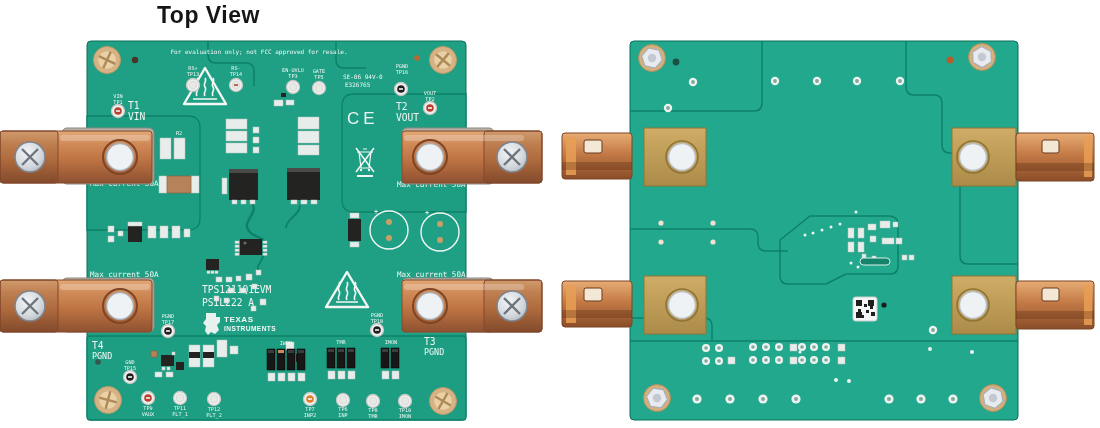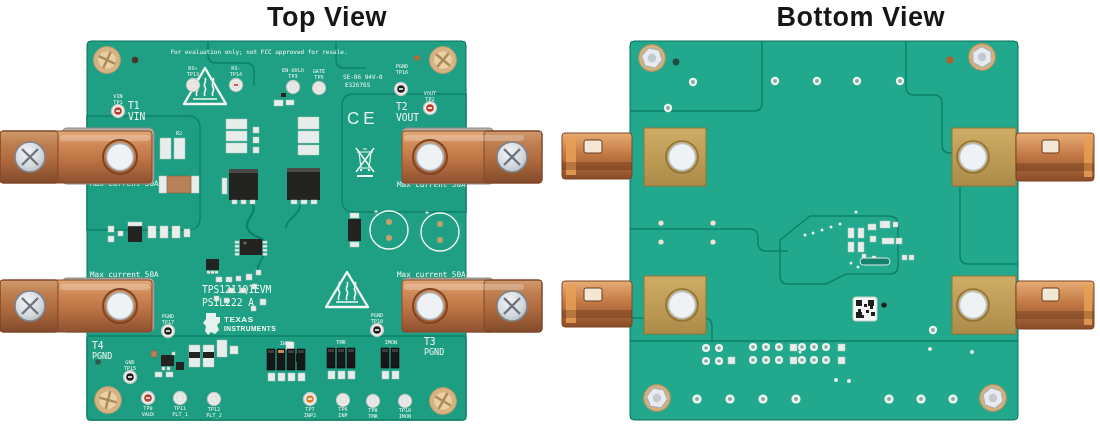--- a/index.html
+++ b/index.html
@@ -1,19 +1,19 @@
 <!DOCTYPE html>
 <html><head>
 <meta charset="utf-8">
 <style>
   html,body{margin:0;padding:0;background:#ffffff;}
   .canvas{position:relative;width:1100px;height:428px;background:#ffffff;overflow:hidden;
           font-family:"Liberation Sans",sans-serif;}
-  .view-title{position:absolute;top:2px;font-size:27px;font-weight:bold;color:#161616;
-              text-align:right;letter-spacing:.5px;}
+  .view-title{position:absolute;top:2px;font-size:23px;font-weight:bold;color:#161616;
+              text-align:left;letter-spacing:.5px;}
   svg.photo{position:absolute;left:0;top:0;}
   text.silk{font-family:"DejaVu Sans Mono",monospace;fill:#F2F7F3;}
   .s5{font-size:5.2px}.s6{font-size:6px}.s7{font-size:7.6px}
   .s8{font-size:8.4px}.s9{font-size:9.6px}
   .mid{text-anchor:middle}
   .brandtxt{font-family:"Liberation Sans",sans-serif;font-weight:bold;fill:#F4F8F5;}
   .b1{font-size:8px;letter-spacing:.6px}.b2{font-size:6.6px;letter-spacing:.4px}
   .ce{font-family:"Liberation Sans",sans-serif;fill:#EDF4F0;font-size:17px;letter-spacing:4px;}
   .pad{fill:#E7EDEA;stroke:#B9C6C0;stroke-width:.5}
   .chip{fill:#232322}
@@ -28,21 +28,20 @@
   .via{fill:#EAF3EF}.via-core{fill:#86A79C}
   .post{fill:#171717;stroke:#000;stroke-width:.5}
   .posttop{fill:#3C3C3C}
 </style>
 </head>
 <body>
 
 <div class="canvas">
 
   <div class="view-title" style="left:157px;width:230px;">Top View</div>
-  <div class="view-title" style="left:715px;width:230px;">Bottom View</div>
 
   <svg class="photo" width="1100" height="428" viewBox="0 0 1100 428">
     <defs>
       <linearGradient id="copV" x1="0" y1="0" x2="0" y2="1">
         <stop offset="0" stop-color="#E3A876"></stop>
           <stop offset=".25" stop-color="#CF8A57"></stop>
         <stop offset=".55" stop-color="#BE7443"></stop>
           <stop offset="1" stop-color="#8E5130"></stop>
       </linearGradient>
       <linearGradient id="copE" x1="0" y1="0" x2="0" y2="1">

